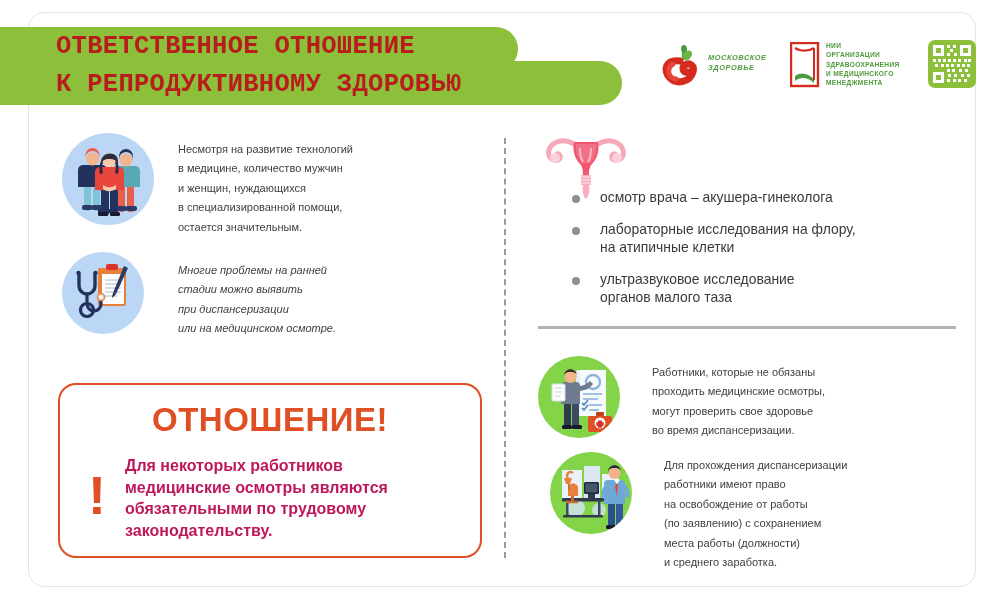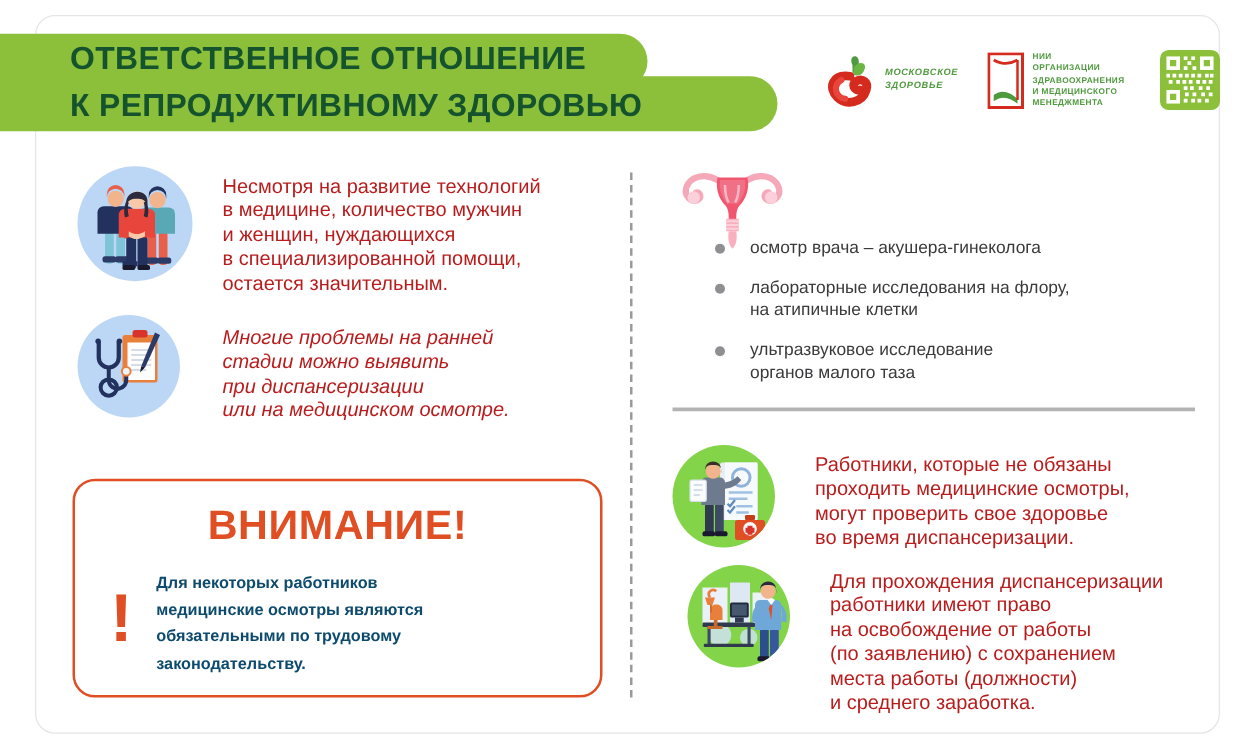--- a/index.html
+++ b/index.html
@@ -25,22 +25,22 @@
   .title-pill-top {
     position: absolute; left: 0; top: 0; width: 518px; height: 44px;
     background: #8CC03A; border-radius: 0 22px 22px 0;
   }
   .title-pill-bot {
     position: absolute; left: 0; top: 34px; width: 622px; height: 44px;
     background: #8CC03A; border-radius: 0 22px 22px 0;
   }
   .title-text {
     position: absolute; left: 56px; top: 1px; width: 560px;
-    color: #14532d; font-size: 25.5px; font-weight: bold;
-    letter-spacing: 0.3px; line-height: 38px; white-space: pre-line;
+    color: #b91c1c; font-size: 25.5px; font-weight: bold;
+    letter-spacing: 0.3px; line-height: 38px; white-space: pre-line; font-family: Liberation Mono, monospace;
   }
 
   
   .logos { position: absolute; left: 660px; top: 36px; width: 300px; height: 58px; }
 
   .logo-msk { position: absolute; left: 0px; top: 4px; width: 120px; height: 50px; }
   .logo-msk .mark { position: absolute; left: 0; top: 2px; width: 44px; height: 46px; }
   .logo-msk .mtext {
     position: absolute; left: 48px; top: 13px; width: 80px;
     color: #4E9A3E; font-size: 7.4px; font-weight: bold;
@@ -70,21 +70,21 @@
     position: absolute; left: 538px; top: 326px; width: 418px; height: 3px;
     background: #b3b3b3;
   }
 
   
   .row { position: absolute; display: flex; align-items: flex-start; }
   .circ { flex: 0 0 auto; border-radius: 50%; position: relative; overflow: hidden; }
   .circ.blue { background: #BBD7F5; }
   .circ.green { background: #84D44A; }
   .body-text {
-    color: #b91c1c; font-size: 16px; line-height: 19.4px;
+    color: #404040; font-size: 11px; line-height: 19.4px;
     white-space: pre-line;
   }
 
   
   .row-people { left: 62px; top: 133px; width: 420px; }
   .row-people .circ { width: 92px; height: 92px; }
   .row-people .body-text { margin-left: 24px; margin-top: 7px; }
 
   .row-steth { left: 62px; top: 252px; width: 420px; }
   .row-steth .circ { width: 82px; height: 82px; }
@@ -108,21 +108,21 @@
     position: absolute; left: 0; top: 16px; width: 100%;
     text-align: center; color: #E04E24;
     font-size: 33px; font-weight: bold; letter-spacing: 0.5px;
   }
   .warn-bang {
     position: absolute; left: 28px; top: 83px;
     color: #E04E24; font-size: 54px; font-weight: bold; line-height: 54px;
   }
   .warn-body {
     position: absolute; left: 65px; top: 70px; width: 345px;
-    color: #0c4a6e; font-size: 13px; font-weight: bold;
+    color: #be185d; font-size: 16px; font-weight: bold;
     line-height: 21.5px; white-space: pre-line;
   }
 
   
   .women-head { position: absolute; left: 540px; top: 128px; display: flex; align-items: flex-start; }
   .women-head .uterus { flex: 0 0 auto; width: 92px; height: 75px; position: relative; }
   .women-head h2 {
     margin-left: 14px; margin-top: 3px; color: #4E9A3E;
     font-size: 15.4px; font-weight: bold; line-height: 20.5px;
     letter-spacing: 0.2px; white-space: pre-line;
@@ -299,21 +299,21 @@
         <circle cx="39" cy="45" r="3.5" fill="#F0F4FA" stroke="#E8803C" stroke-width="1.6"></circle>
       </svg>
     </div>
     <div class="body-text">Многие проблемы на ранней
 стадии можно выявить
 при диспансеризации
 или на медицинском осмотре.</div>
   </div>
 
   <div class="warn-box">
-    <div class="warn-title">ВНИМАНИЕ!</div>
+    <div class="warn-title">ОТНОШЕНИЕ!</div>
     <div class="warn-bang">!</div>
     <div class="warn-body">Для некоторых работников
 медицинские осмотры являются
 обязательными по трудовому
 законодательству.</div>
   </div>
 
   <div class="women-head">
     <div class="uterus">
       <svg width="92" height="75" viewBox="0 0 92 75">

